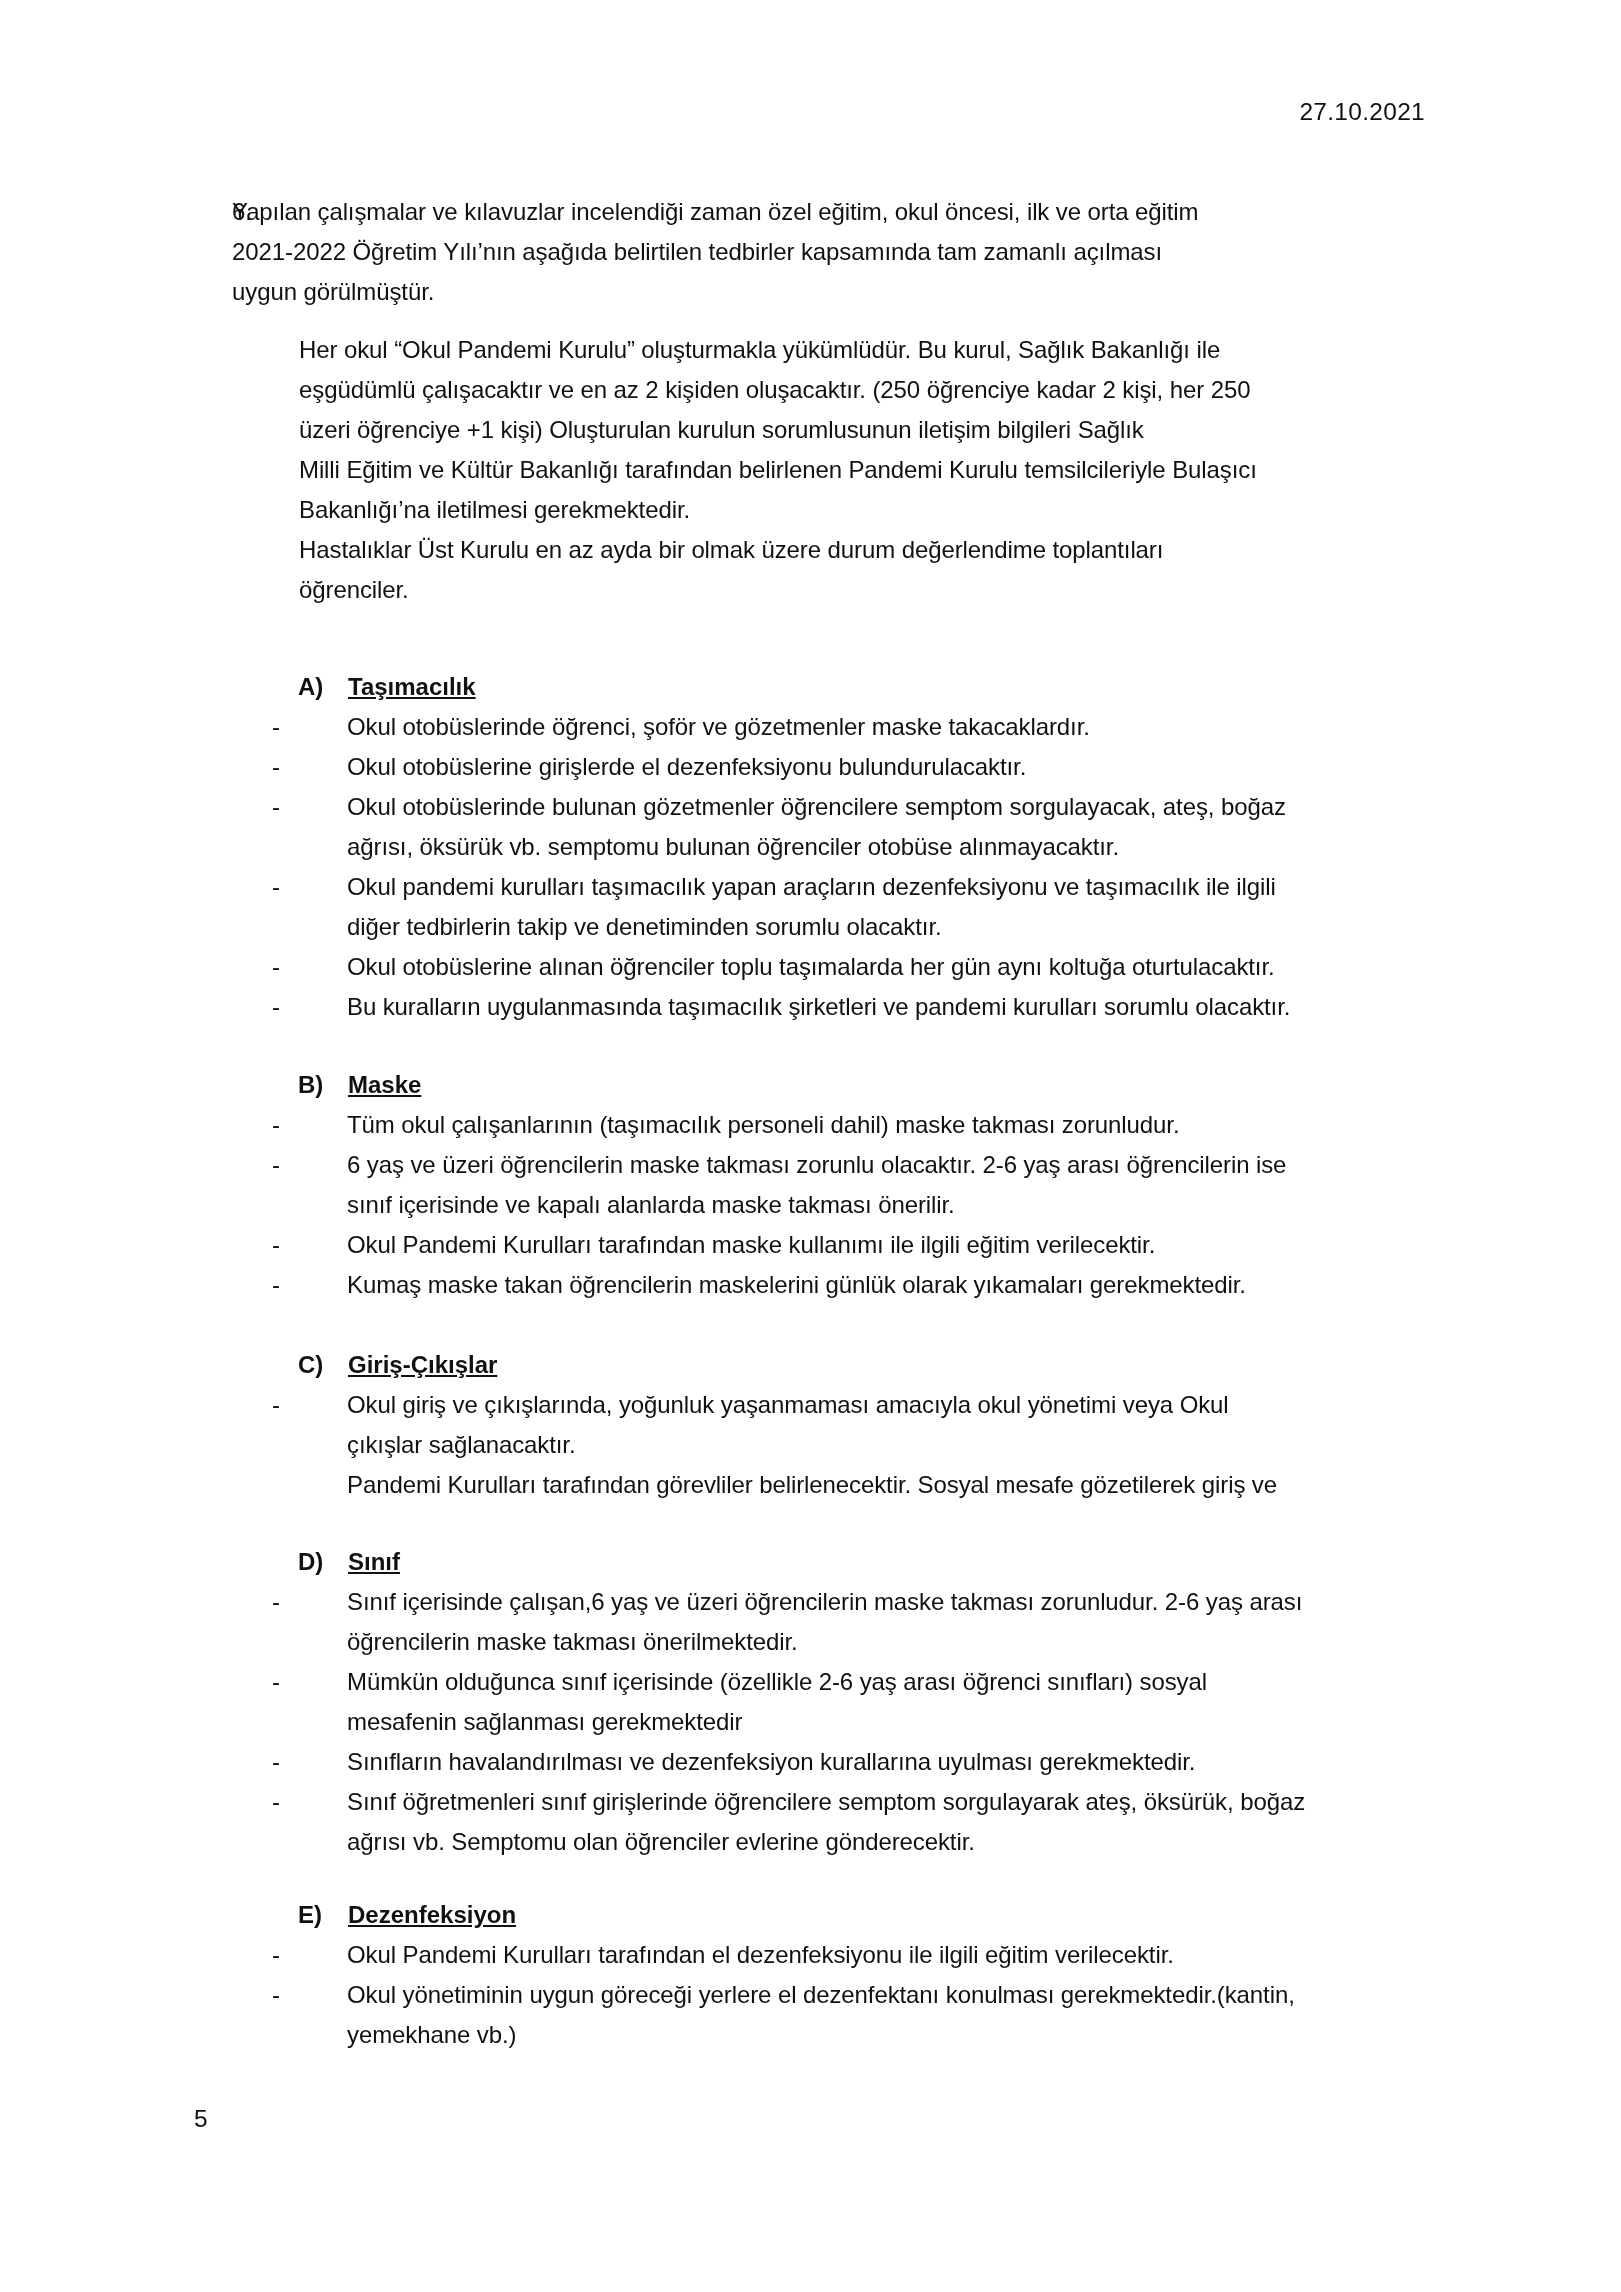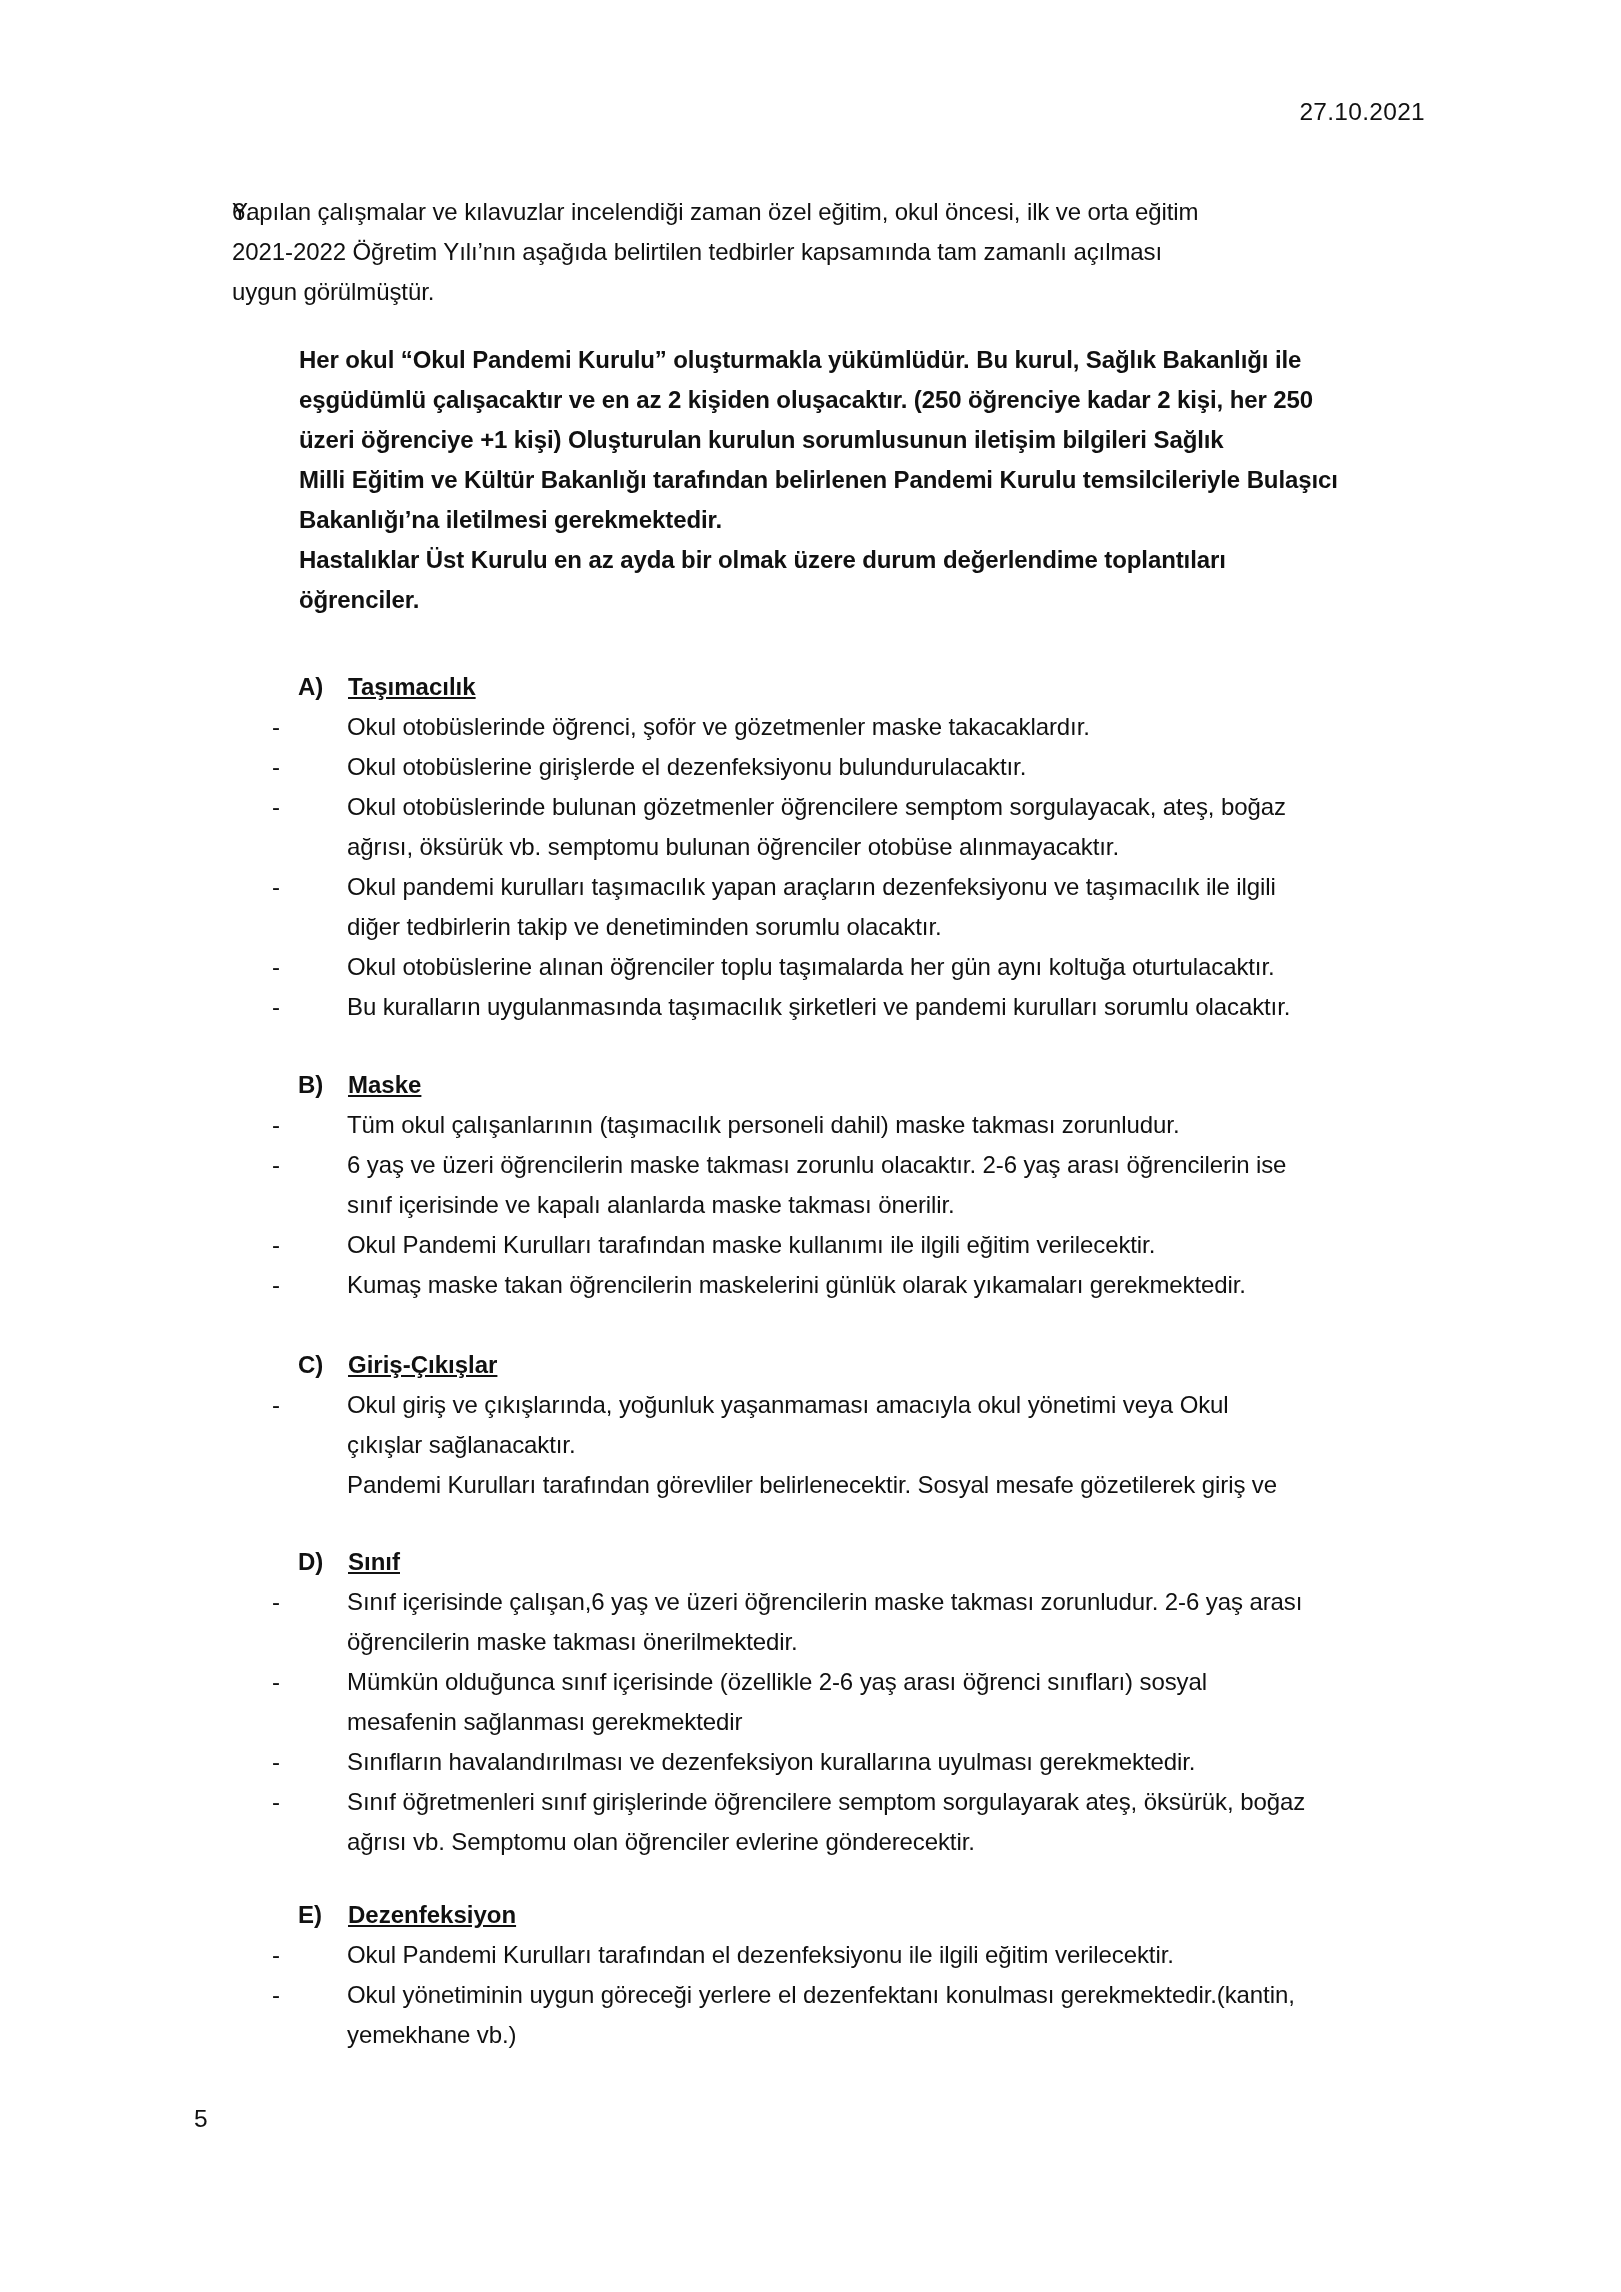--- a/index.html
+++ b/index.html
@@ -11,21 +11,21 @@
   .page { position: absolute; left: 0; top: 0; width: 1621px; height: 2053px; }
   .date {
     position: absolute; top: 98px; right: 196px;
     font-size: 24.5px; letter-spacing: 0.3px;
   }
   .pnum { position: absolute; left: 194px; top: 2105px; font-size: 24.5px; }
   .line { font-size: 24px; line-height: 40px; white-space: nowrap; letter-spacing: -0.1px; }
   .numbered { position: absolute; left: 232px; top: 192px; width: 1206px; }
   .numbered .num { position: absolute; left: 0; top: 0; font-size: 24px; line-height: 40px; }
   .numbered .body { }
-  .intro { position: absolute; left: 299px; top: 340px; width: 1147px; font-weight: bold; }
+  .intro { position: absolute; left: 299px; top: 330px; width: 1147px; }
   .section { position: absolute; left: 265px; width: 1176px; }
   .heading { position: relative; font-weight: bold; font-size: 24px; line-height: 40px; height: 40px; }
   .heading .letter { position: absolute; left: 33px; }
   .heading .title { position: absolute; left: 83px; text-decoration: underline; }
   .bullet { position: relative; }
   .bullet .dash { position: absolute; left: 6.9px; top: 0; font-size: 24px; line-height: 40px; }
   .bullet .text { margin-left: 82px; }
 </style>
 </head>
 <body>

